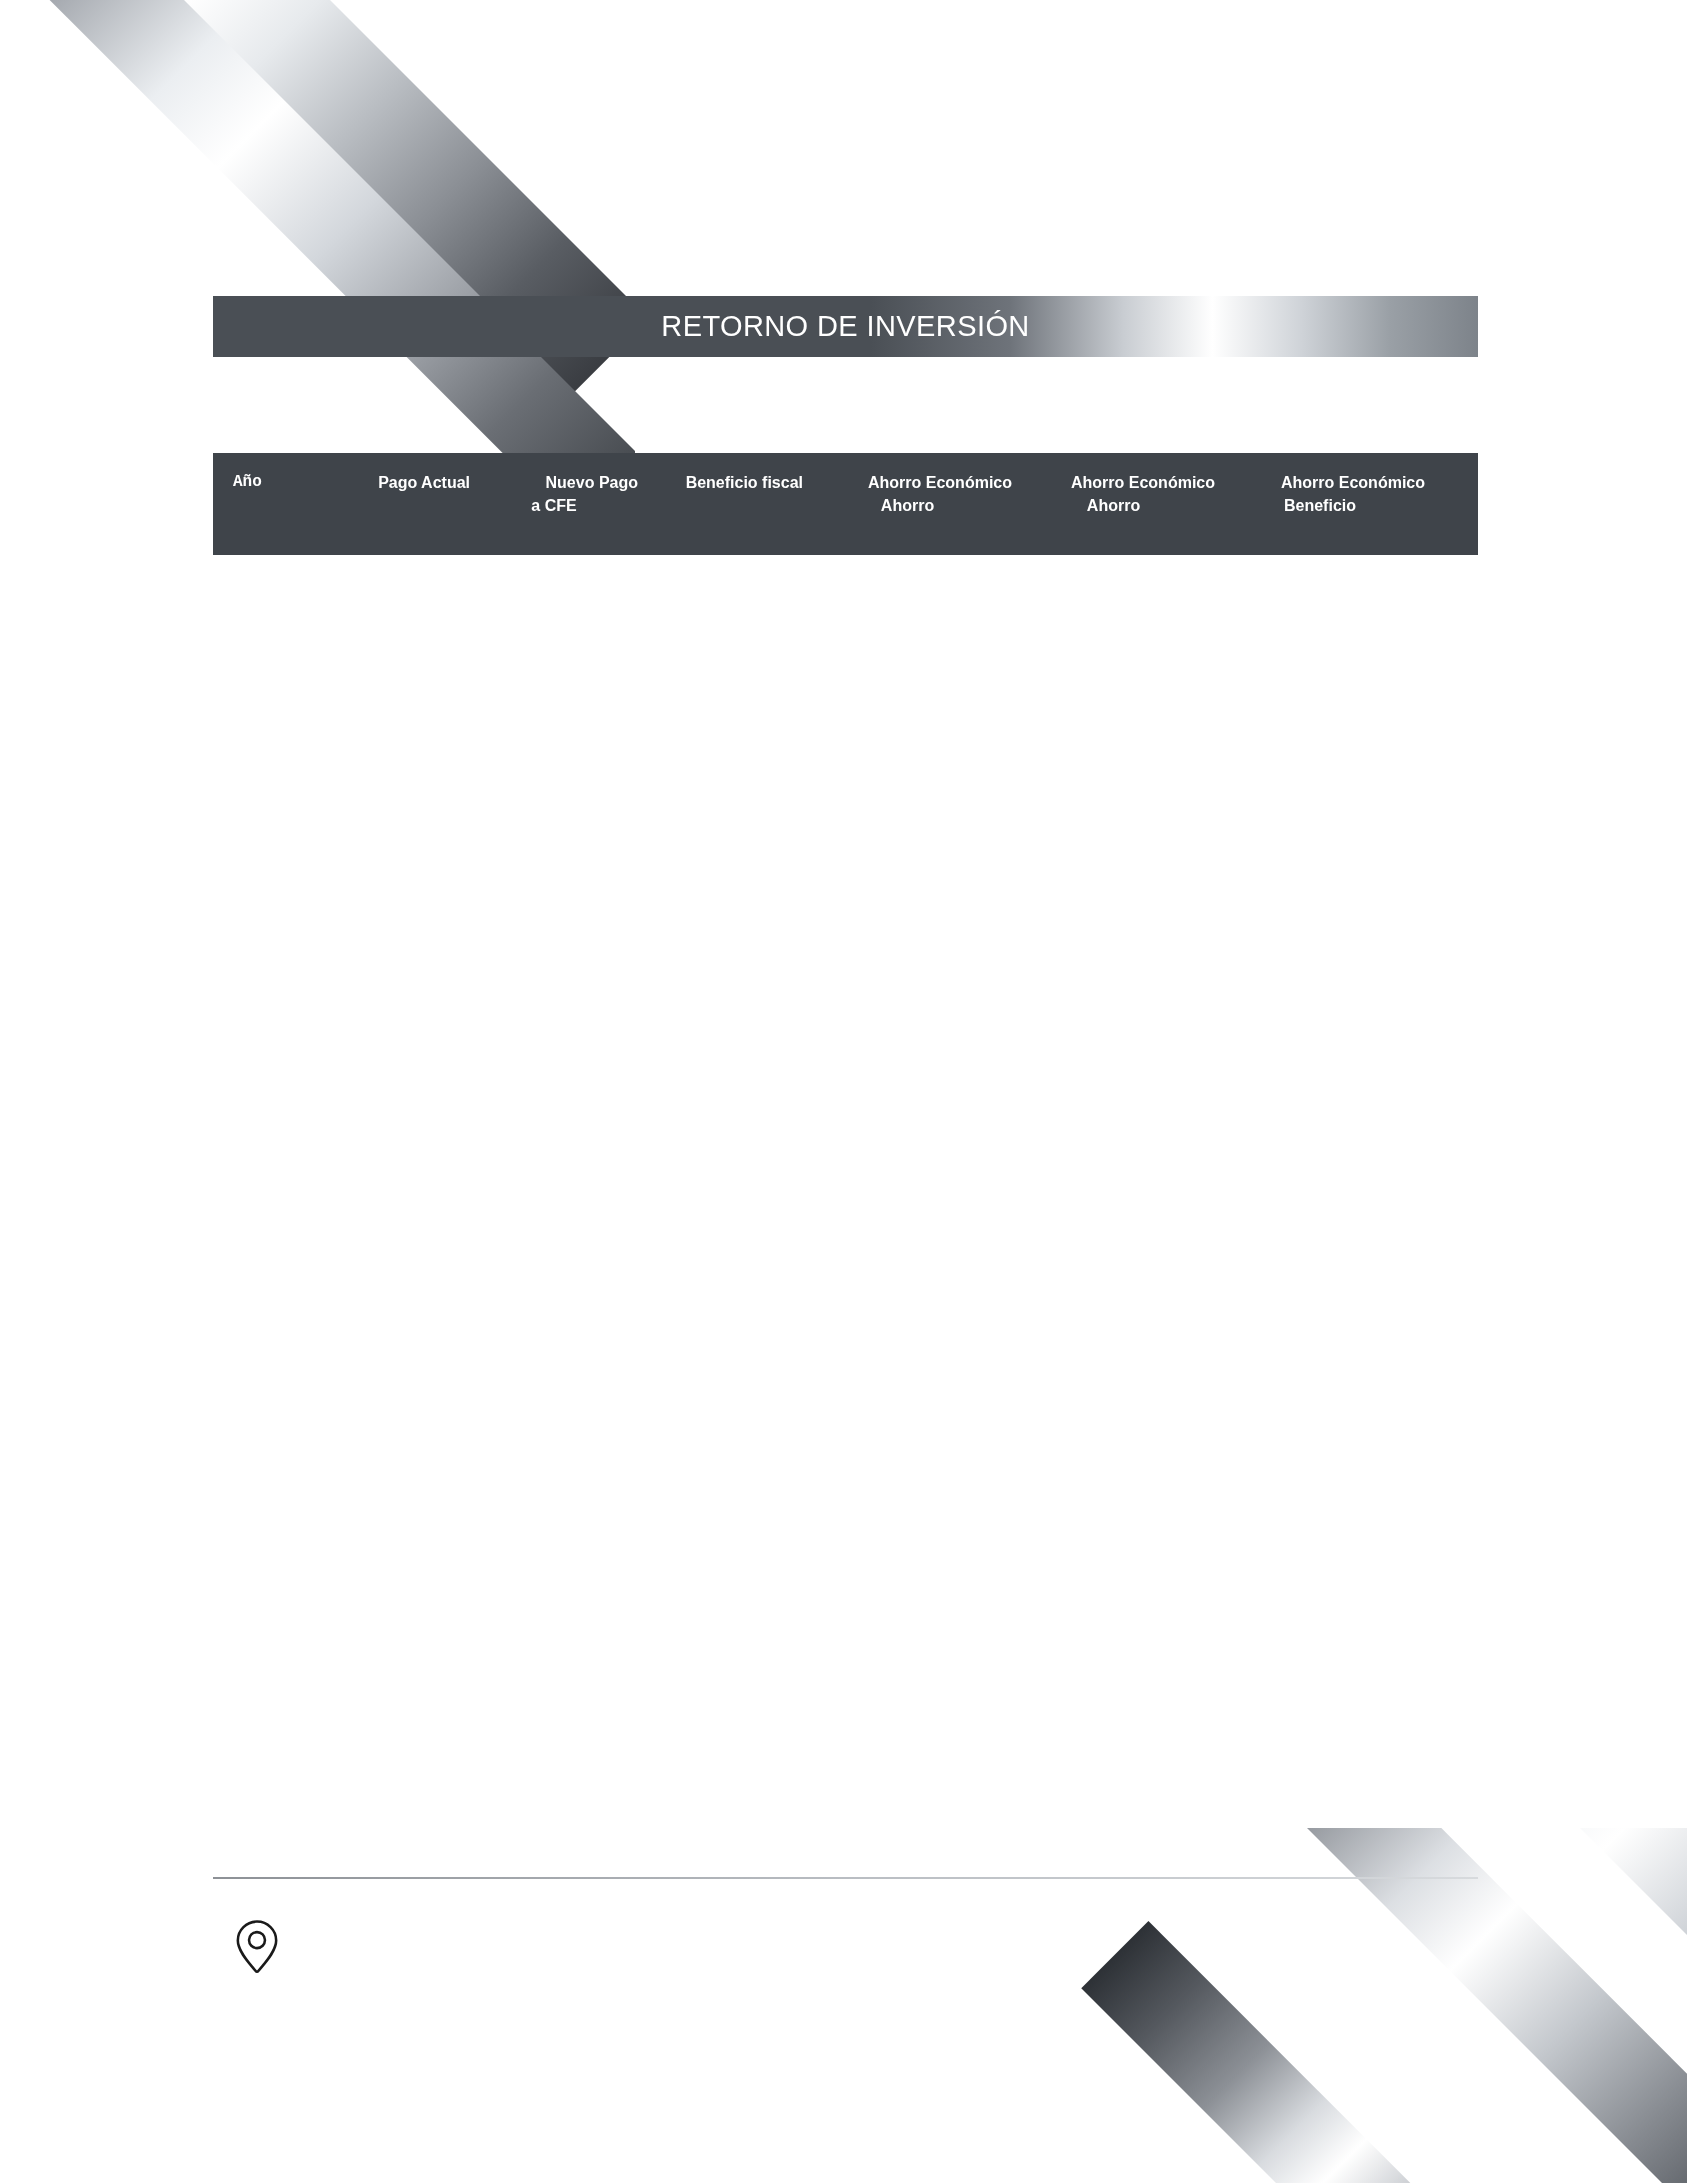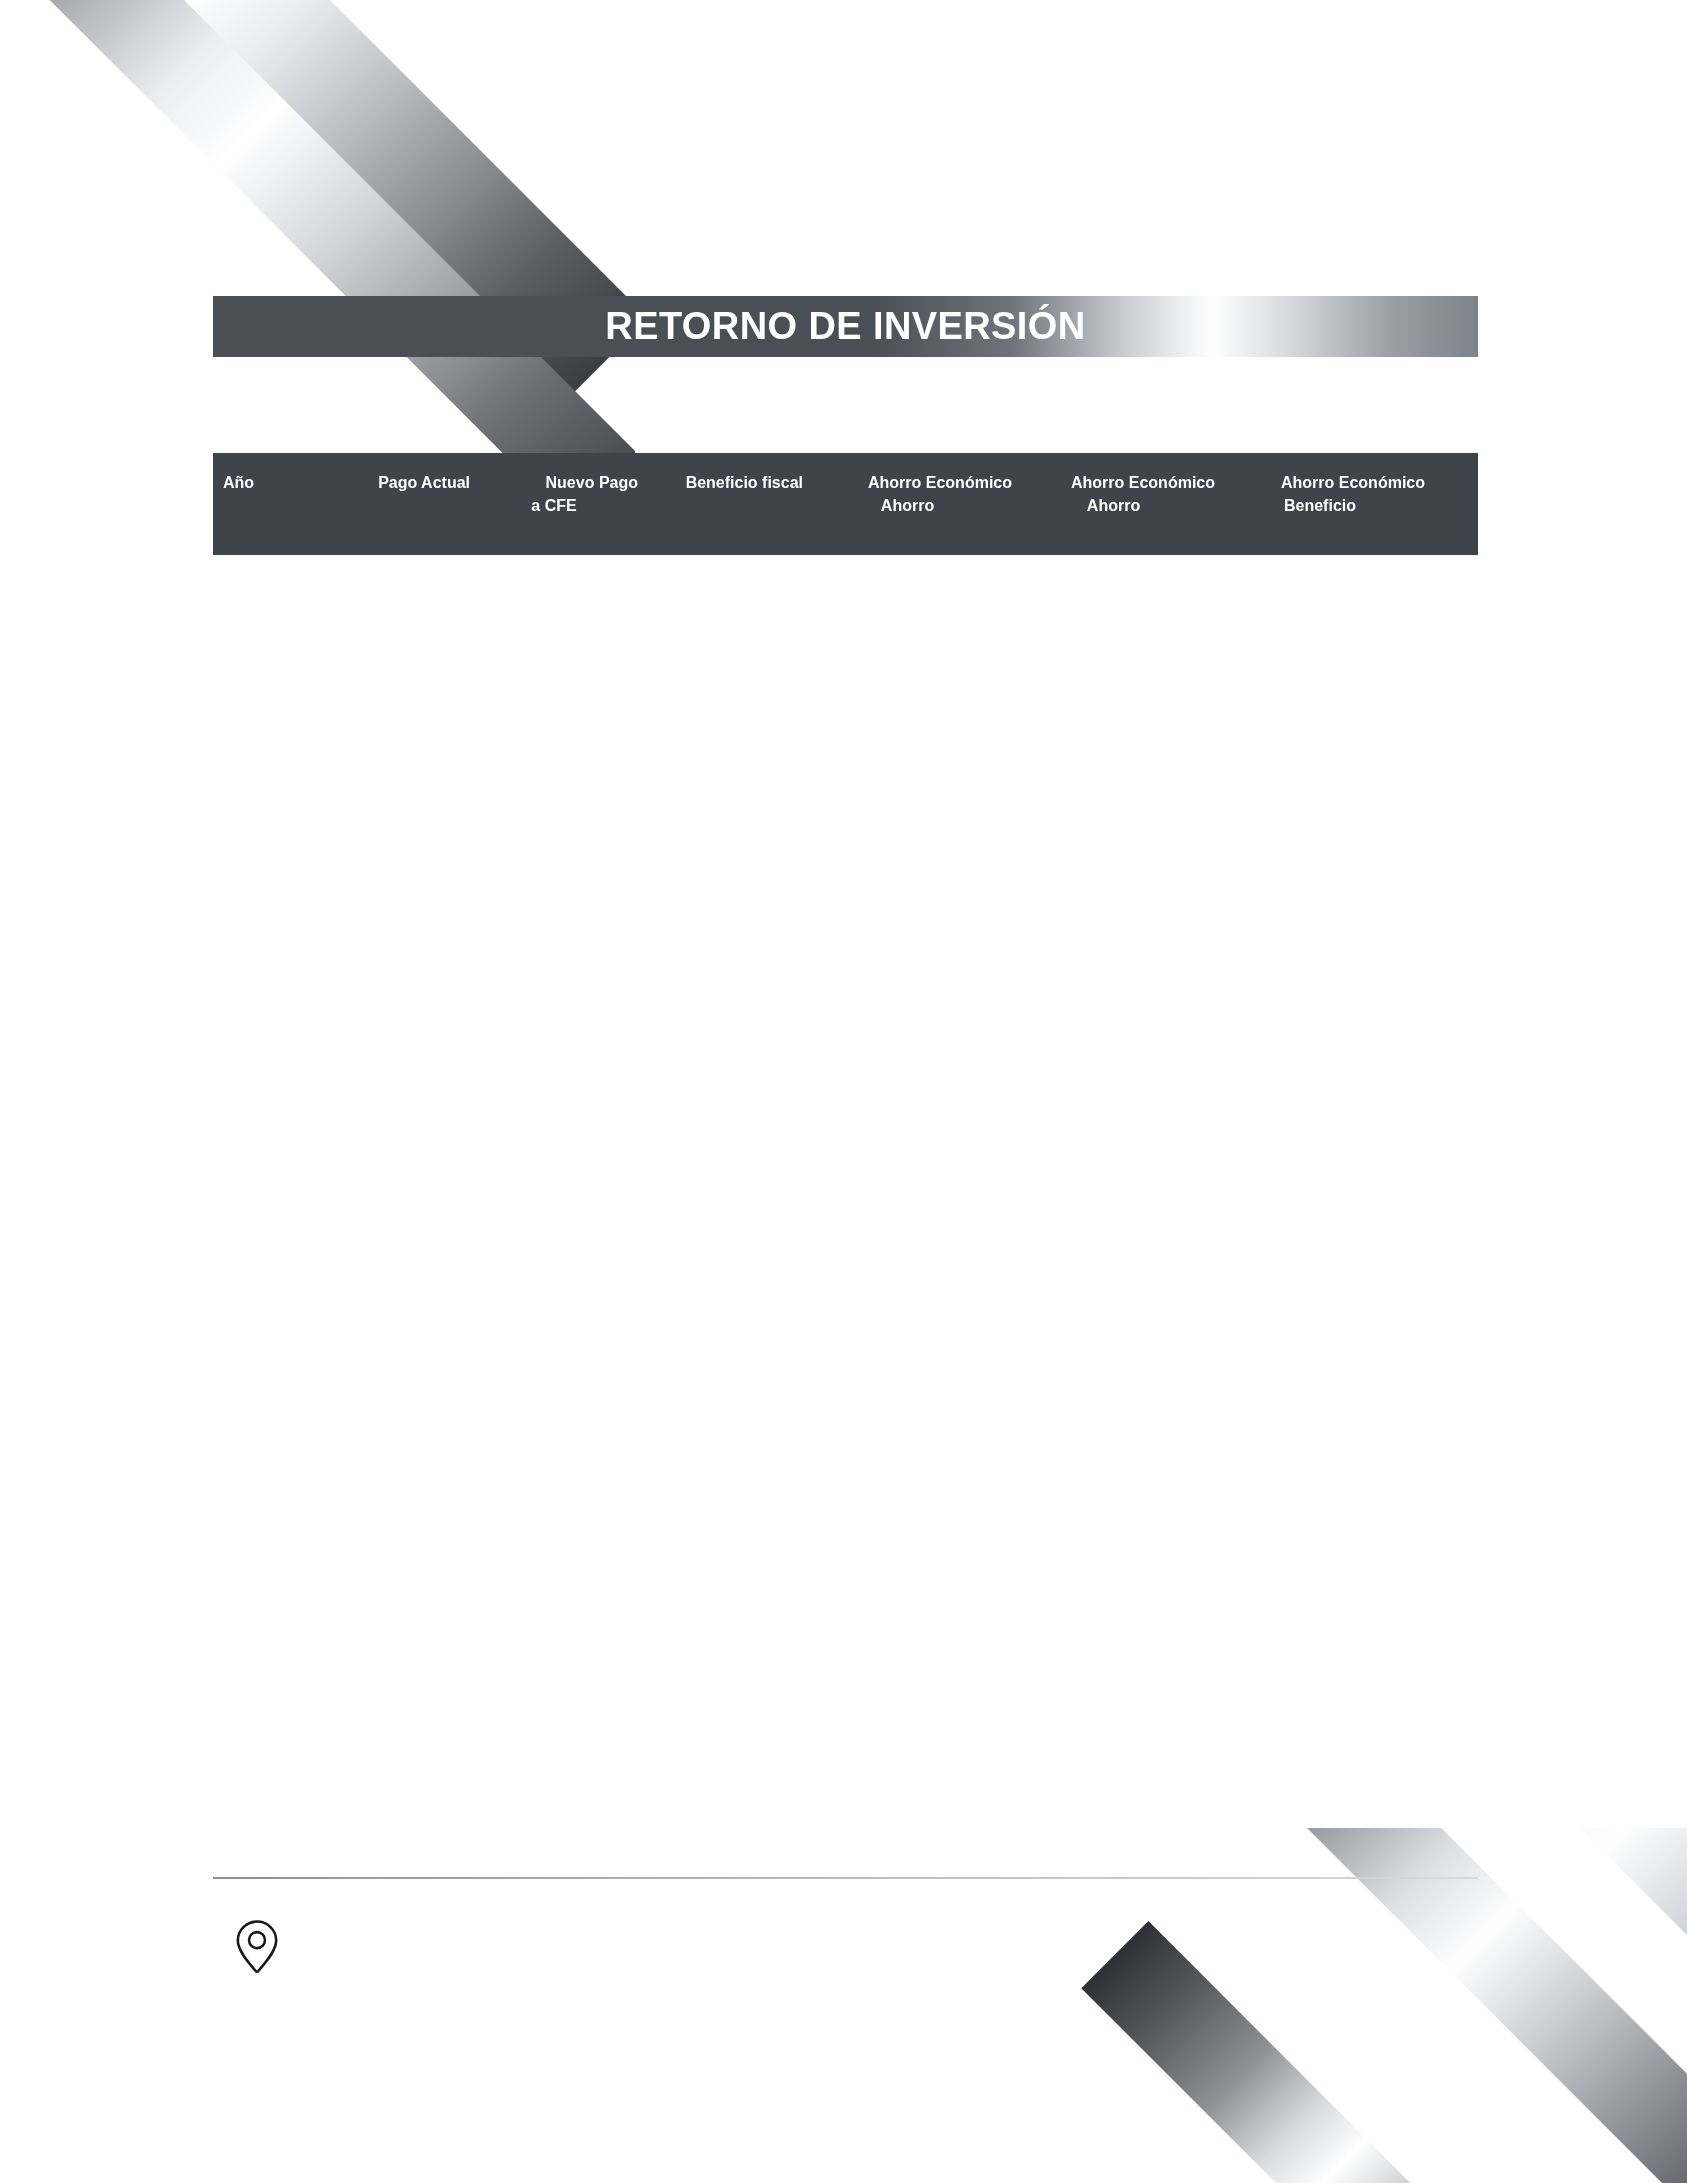--- a/index.html
+++ b/index.html
@@ -126,22 +126,22 @@
     background: linear-gradient(90deg,
         #4a4f55 0%, #4a4f55 52%, #6e737a 63%,
         #c9cdd2 72%, #ffffff 79%, #cfd3d8 86%,
         #9aa0a6 93%, #7d838a 100%);
     display: flex;
     align-items: center;
     justify-content: center;
   }
   .title-banner span {
     color: #ffffff;
-    font-size: 38px;
-    font-weight: bold;
+    font-size: 29px;
+    font-weight: normal;
     letter-spacing: 0.4px;
   }
 
   
   .table-head {
     position: absolute;
     left: 213px;
     top: 453px;
     width: 1265px;
     height: 102px;
@@ -151,21 +151,21 @@
     color: #ffffff;
     font-size: 16px;
     font-weight: bold;
   }
   .th {
     padding-top: 18px;
     line-height: 1.45;
   }
   .th .l2 { display: block; text-align: center; }
 
-  .th-anio        { width: 95px; text-align: left;  padding-left: 10px; }
+  .th-anio        { width: 95px; text-align: left;  padding-left: 20px; font-family: Liberation Mono, monospace; }
   .th-pago        { width: 162px; text-align: right; }
   .th-nuevo       { width: 168px; text-align: right; }
   .th-beneficio   { width: 165px; text-align: right; }
   .th-anual       { width: 209px; text-align: right; }
   .th-total       { width: 203px; text-align: right; }
   .th-acumulado   { width: 246px; text-align: right; padding-right: 36px; }
 
   
   .footer-rule {
     position: absolute;

